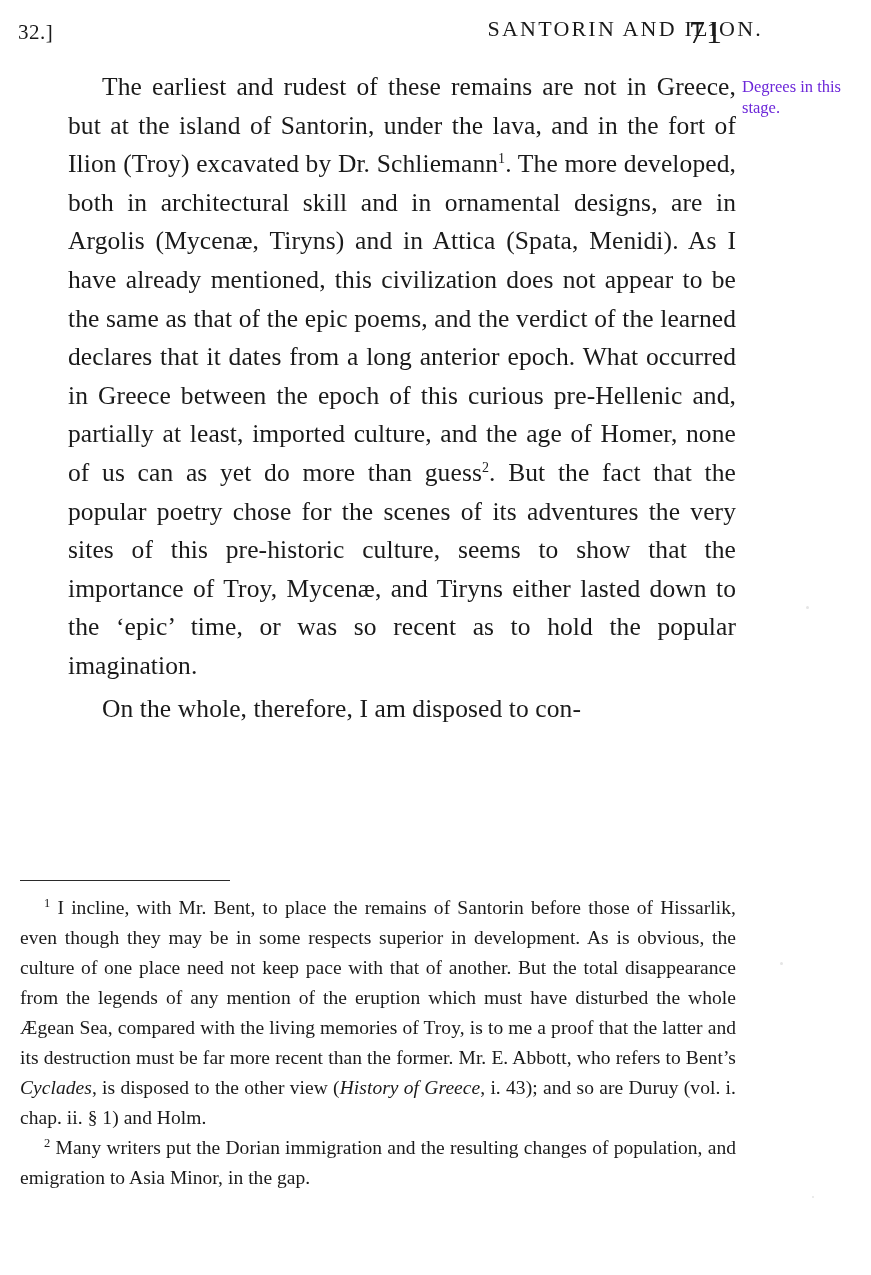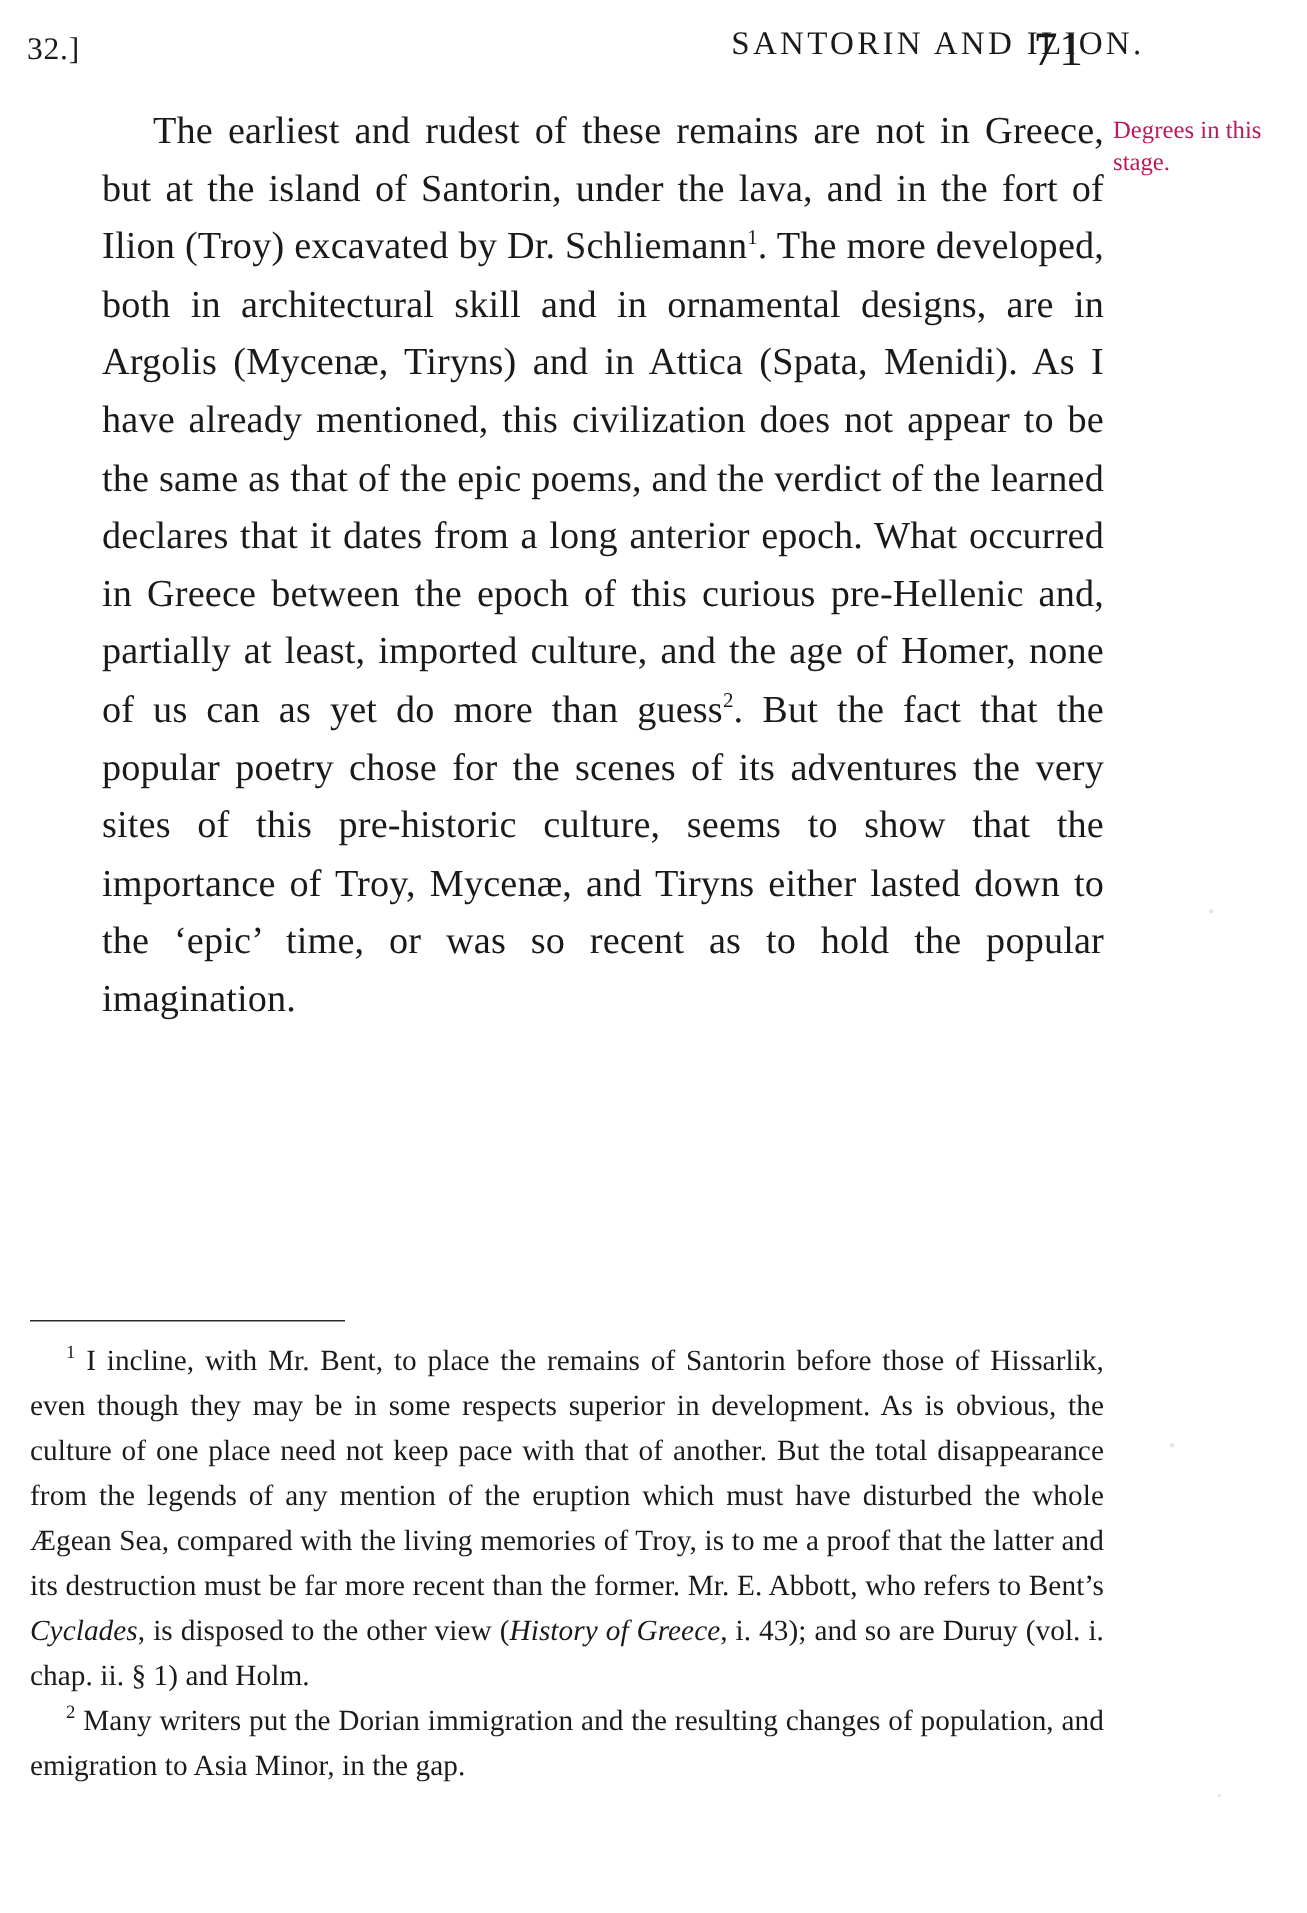--- a/index.html
+++ b/index.html
@@ -88,21 +88,21 @@
 
   
   .margin-note {
     position: absolute;
     top: 76px;
     left: 742px;
     width: 120px;
     font-size: 16.5px;
     line-height: 21px;
     text-align: left;
-    color: #be185d;
+    color: #6d28d9;
   }
 
   
   .footnote-rule {
     position: absolute;
     left: 20px;
     top: 880px;
     width: 210px;
     border: 0;
     border-top: 1px solid #2a2a2a;
@@ -150,20 +150,21 @@
   <div class="header">
     <span class="folio-left">32.]</span>
     <span class="running-title">SANTORIN AND ILION.</span>
     <span class="folio-right">71</span>
   </div>
 
   <div class="margin-note">Degrees in this stage.</div>
 
   <div class="body-block">
     <p class="para indent"><span>The earliest and rudest of these remains are not in Greece, but at the island of Santorin, under the lava, and in the fort of Ilion (Troy) excavated by Dr. Schliemann</span><span class="sup">1</span><span>. The more developed, both in architectural skill and in ornamental designs, are in Argolis (Mycenæ, Tiryns) and in Attica (Spata, Menidi). As I have already mentioned, this civilization does not appear to be the same as that of the epic poems, and the verdict of the learned declares that it dates from a long anterior epoch. What occurred in Greece between the epoch of this curious pre-Hellenic and, partially at least, imported culture, and the age of Homer, none of us can as yet do more than guess</span><span class="sup">2</span><span>. But the fact that the popular poetry chose for the scenes of its adventures the very sites of this pre-historic culture, seems to show that the importance of Troy, Mycenæ, and Tiryns either lasted down to the ‘epic’ time, or was so recent as to hold the popular imagination.</span></p>
+    <p class="para indent">On the whole, therefore, I am disposed to con-</p>
   </div>
 
   <hr class="footnote-rule">
 
   <div class="footnotes">
     <p class="footnote first-line-indent"><span class="fn-mark">1</span> <span>I incline, with Mr. Bent, to place the remains of Santorin before those of Hissarlik, even though they may be in some respects superior in development. As is obvious, the culture of one place need not keep pace with that of another. But the total disappearance from the legends of any mention of the eruption which must have disturbed the whole Ægean Sea, compared with the living memories of Troy, is to me a proof that the latter and its destruction must be far more recent than the former. Mr. E. Abbott, who refers to Bent’s </span><em>Cyclades</em><span>, is disposed to the other view (</span><em>History of Greece</em><span>, i. 43); and so are Duruy (vol. i. chap. ii. § 1) and Holm.</span></p>
     <p class="footnote first-line-indent"><span class="fn-mark">2</span> <span>Many writers put the Dorian immigration and the resulting changes of population, and emigration to Asia Minor, in the gap.</span></p>
   </div>
 
   <div class="speckle" style="left:806px; top:606px; width:3px; height:3px;"></div>

